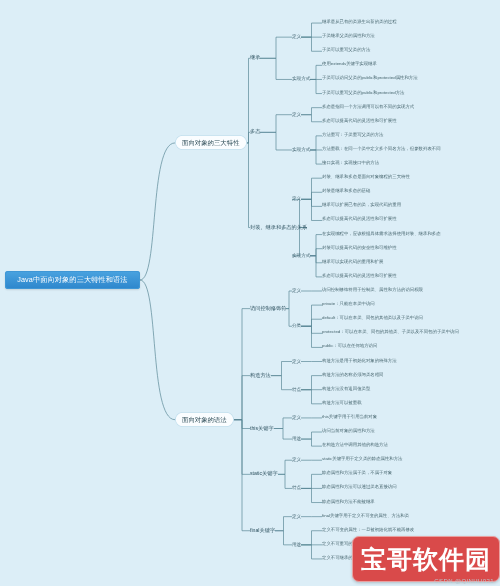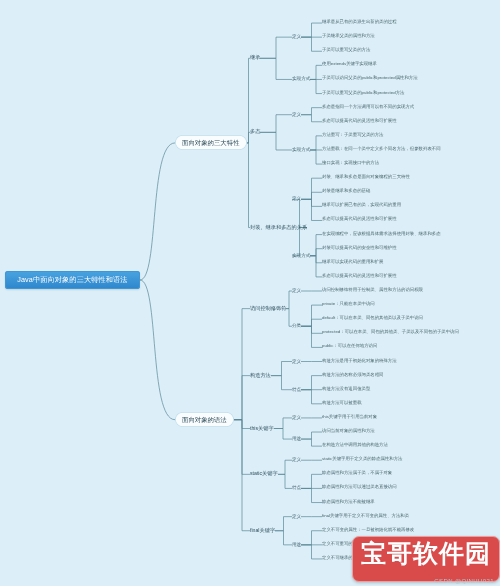--- a/index.html
+++ b/index.html
@@ -59,21 +59,21 @@
   .txt.lv4{font-size:4.4px;color:#47666f;}
 
   
   #watermark{
     position:absolute;
     left:352px;top:536px;
     width:146px;height:44px;
     background:#d94a4a;
     border:1px solid #e9a0a0;
     border-radius:7px;
-    display:flex;align-items:flex-start;justify-content:center;
+    display:flex;align-items:center;justify-content:center;
     color:#ffffff;
     font-size:25px;
     font-weight:bold;
     letter-spacing:1px;
     font-family:Liberation Sans, sans-serif;
     box-shadow:0 1px 3px rgba(0,0,0,.2);
   }
   #csdn{
     position:absolute;
     right:6px;bottom:2px;

